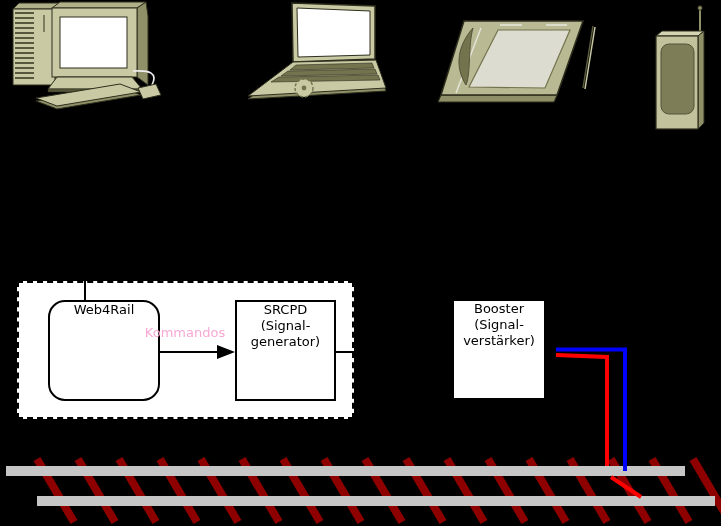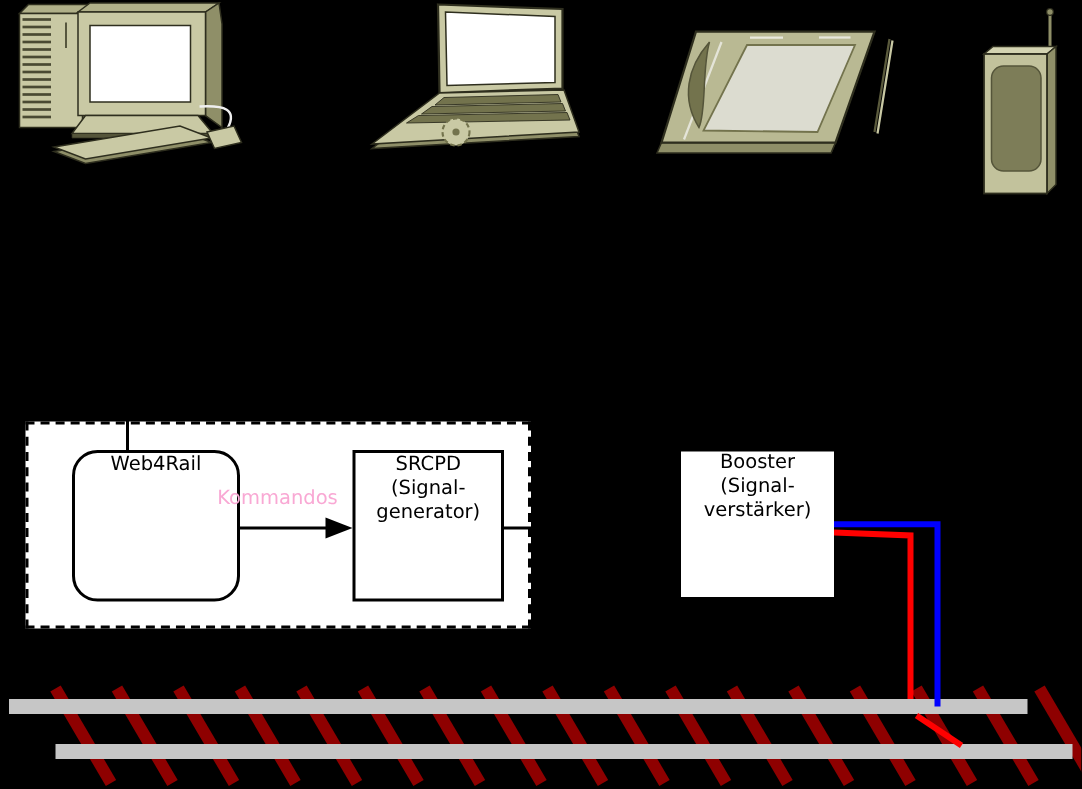--- a/index.html
+++ b/index.html
@@ -17,21 +17,21 @@
     background:#fff;border:2px dashed #000;box-sizing:border-box;
   }
   .box{
     position:absolute;background:#fff;
     display:flex;flex-direction:column;align-items:center;
     text-align:center;font-size:13px;line-height:16px;
   }
   .box.bordered{border:2px solid #000;box-sizing:border-box;}
   .web4rail{left:48px;top:300px;width:112px;height:101px;border-radius:17px;}
   .srcpd{left:235px;top:300px;width:101px;height:101px;}
-  .booster{left:454px;top:301px;width:102px;height:97px;}
+  .booster{left:454px;top:301px;width:90px;height:97px;}
   .box span{display:block;}
   .cline{position:absolute;background:#000;}
   .line-web4rail-up{left:84px;top:270px;width:2px;height:31px;}
   .line-arrow{left:136px;top:351px;width:82px;height:2px;}
   .line-srcpd-out{left:336px;top:351px;width:118px;height:2px;}
   .arrowhead{
     position:absolute;left:217px;top:345px;width:0;height:0;
     border-top:7px solid transparent;border-bottom:7px solid transparent;
     border-left:18px solid #000;
   }

